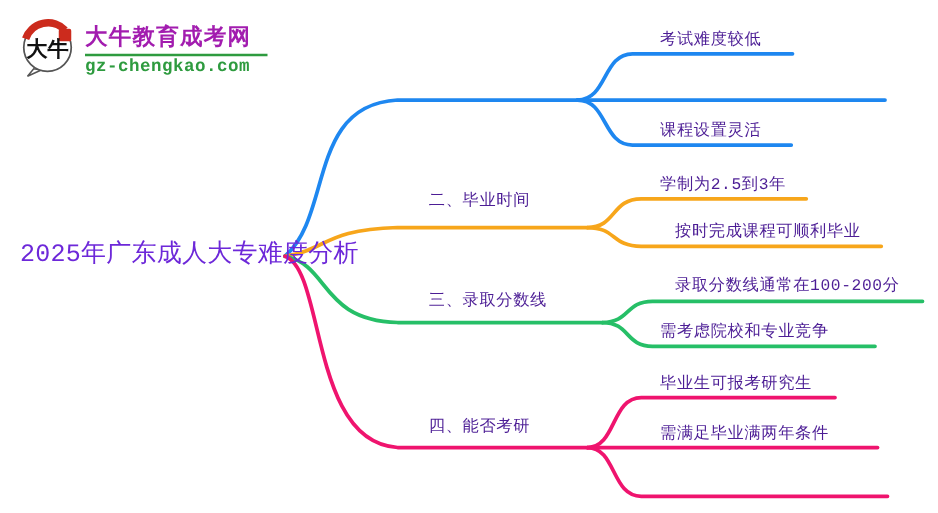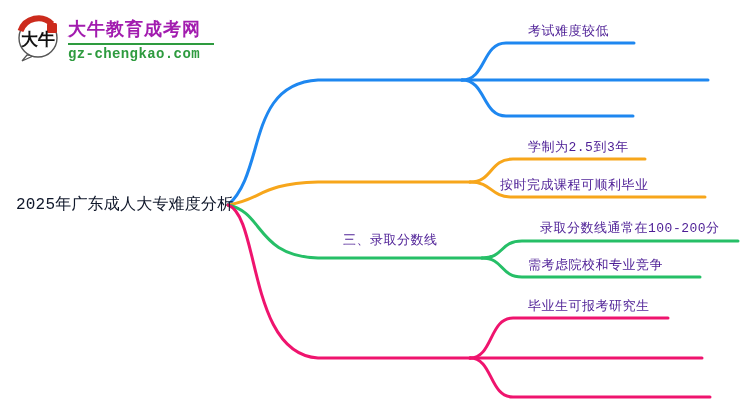--- a/index.html
+++ b/index.html
@@ -14,21 +14,21 @@
   svg.wires { position:absolute; left:0; top:0; z-index:1; }
   .node {
     position:absolute;
     z-index:2;
     font-size:13px;
     line-height:22px;
     color:#4c1d95;
     white-space:nowrap;
     letter-spacing:0.5px;
   }
-  .root-label { font-size:16px; letter-spacing:0.2px; color:#0f172a; }
+  .root-label { font-size:20px; letter-spacing:0.2px; color:#6d28d9; }
   
   .logo { position:absolute; left:14px; top:14px; display:flex; align-items:flex-start; z-index:3; }
   .logo-mark { width:48px; height:48px; }
   .logo-text { margin-left:6px; padding-top:3px; }
   .logo-title { font-size:18px; font-weight:bold; letter-spacing:1px; }
   .logo-divider { height:2px; margin:2px 0 1px 0; width:146px; }
   .logo-url { font-size:14px; font-weight:bold; letter-spacing:0.4px; }
 </style>
 </head>
 <body>
@@ -68,25 +68,29 @@
     </svg>
     <div class="logo-text">
       <div class="logo-title" style="color:#a21caf;">大牛教育成考网</div>
       <div class="logo-divider" style="background:#2e9b3f;"></div>
       <div class="logo-url" style="color:#2e9b3f;">gz-chengkao.com</div>
     </div>
   </div>
 
   <div class="node root-label" style="left:16px; top:194px;">2025年广东成人大专难度分析</div>
 
+  <div class="node" style="left:343px; top:150px;">二、毕业时间</div>
   <div class="node" style="left:343px; top:230px;">三、录取分数线</div>
+  <div class="node" style="left:343px; top:331px;">四、能否考研</div>
 
   <div class="node" style="left:528px; top:21px;">考试难度较低</div>
+  <div class="node" style="left:528px; top:94px;">课程设置灵活</div>
 
   <div class="node" style="left:528px; top:137px;">学制为2.5到3年</div>
-  <div class="node" style="left:500px; top:175px;">按时完成课程可顺利毕业</div>
+  <div class="node" style="left:540px; top:175px;">按时完成课程可顺利毕业</div>
 
   <div class="node" style="left:540px; top:218px;">录取分数线通常在100-200分</div>
   <div class="node" style="left:528px; top:255px;">需考虑院校和专业竞争</div>
 
   <div class="node" style="left:528px; top:296px;">毕业生可报考研究生</div>
+  <div class="node" style="left:528px; top:336px;">需满足毕业满两年条件</div>
 
 </div>
 
 </body></html>

